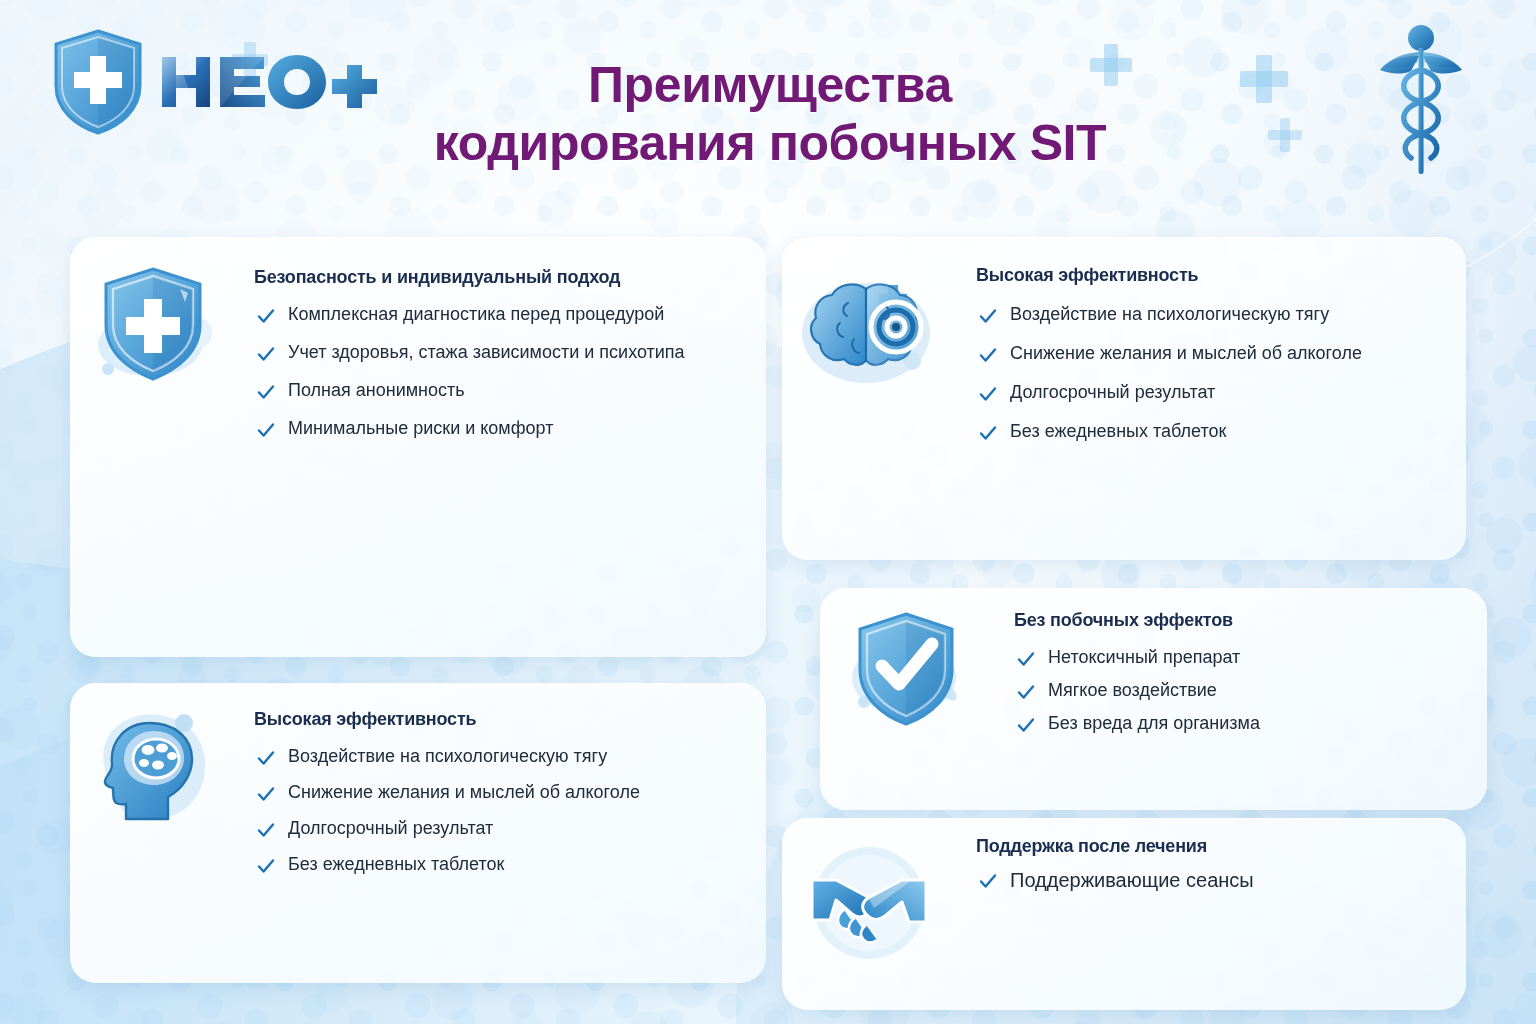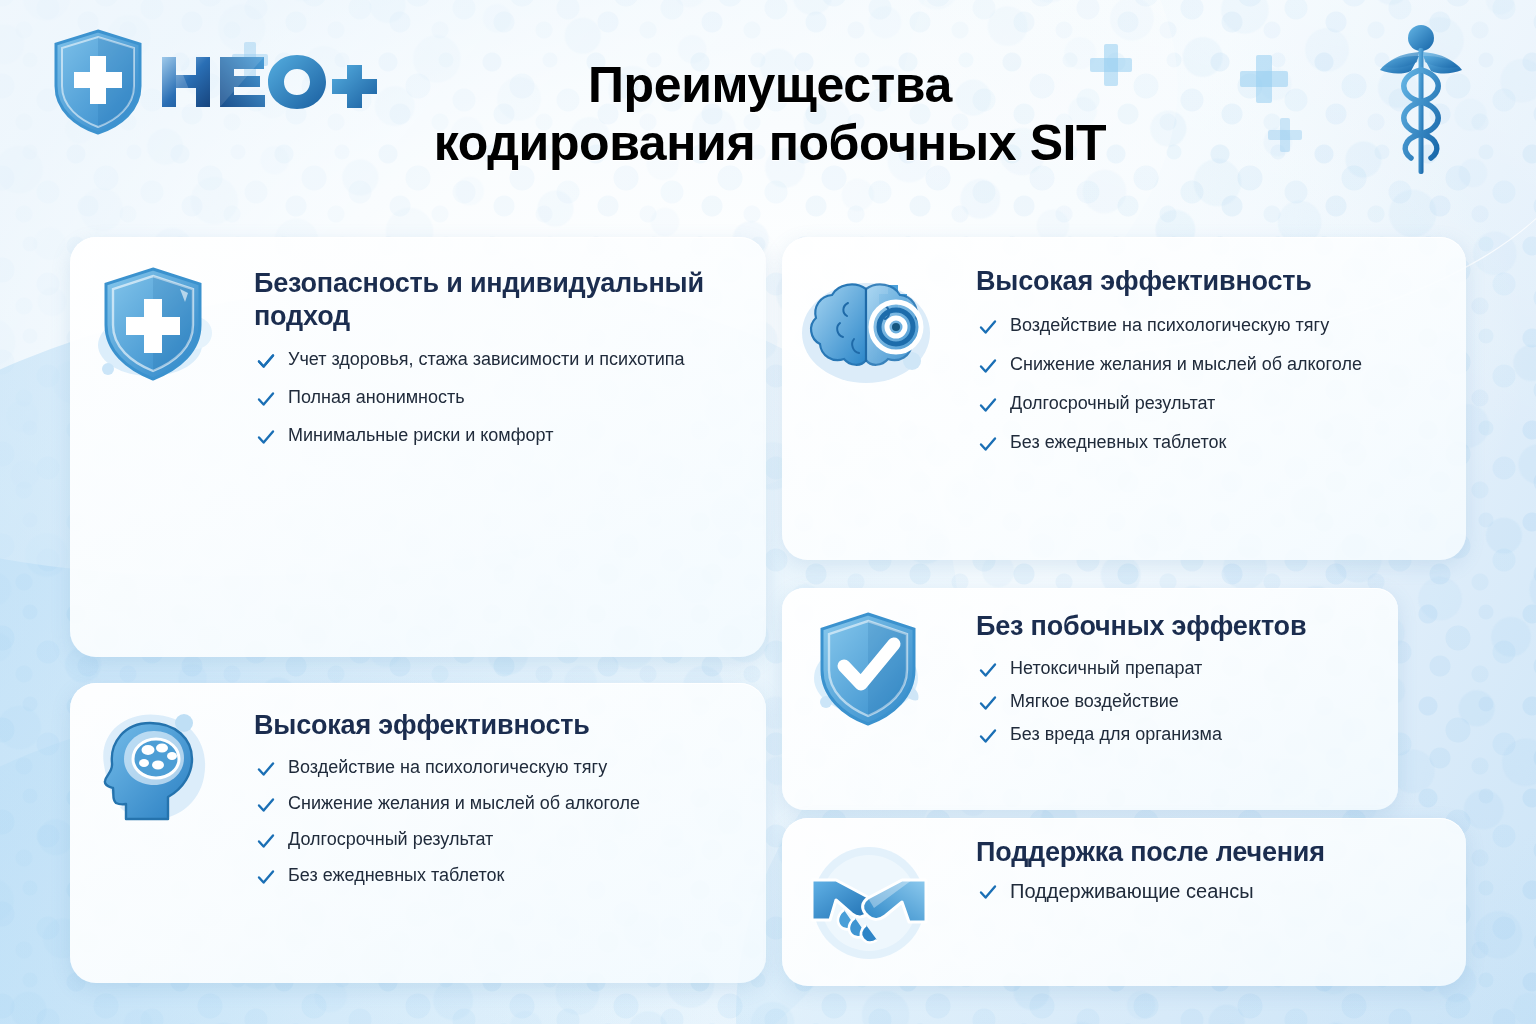--- a/index.html
+++ b/index.html
@@ -98,21 +98,21 @@
     position: absolute; left: 52px; top: 28px;
     display: flex; align-items: center; gap: 14px;
   }
   .logo-shield { width: 92px; height: 108px; display: block; }
   .logo-word { display: block; height: 66px; }
 
   .title {
     position: absolute; left: 330px; top: 56px; width: 880px;
     text-align: center;
     font-size: 50px; line-height: 1.16; font-weight: 700;
-    color: #000000;
+    color: #701a75;
     letter-spacing: -0.4px;
     text-shadow: 0 1px 0 rgba(255,255,255,.85);
   }
   .title .l2 { display: block; }
 
   .caduceus { position: absolute; right: 72px; top: 22px; width: 86px; height: 156px; }
 
   
   .card {
     position: absolute;
@@ -126,21 +126,21 @@
   .card-icon {
     position: absolute;
     left: 18px; top: 22px;
     width: 130px; height: 130px;
   }
   .card-icon svg { width: 100%; height: 100%; display: block; }
 
   .card-body { position: relative; }
 
   .card-title {
-    font-size: 27px; font-weight: 700; color: #1b2d4f;
+    font-size: 18px; font-weight: 700; color: #1b2d4f;
     line-height: 1.22; letter-spacing: -.2px;
     margin-bottom: 14px;
   }
 
   ul.bullets { list-style: none; }
   ul.bullets li {
     position: relative;
     padding-left: 34px;
     font-size: 18px;
     line-height: 1.28;
@@ -159,27 +159,27 @@
   #card-safety .card-body   { margin-left: 158px; }
   #card-safety .card-title  { margin-top: 4px; }
 
   #card-eff-left    { left: 70px;  top: 683px; width: 696px; height: 300px; }
   #card-eff-left .card-body  { margin-left: 158px; }
 
   #card-eff-right   { left: 782px; top: 237px; width: 684px; height: 323px; }
   #card-eff-right .card-body { margin-left: 168px; }
   #card-eff-right .card-icon { left: 14px; top: 26px; width: 146px; height: 130px; }
 
-  #card-noside      { left: 782px; top: 588px; width: 616px; height: 222px; border-radius: 22px; }
+  #card-noside      { left: 820px; top: 588px; width: 667px; height: 222px; }
   #card-noside .card-body    { margin-left: 168px; }
   #card-noside .card-icon    { left: 22px; top: 18px; width: 130px; height: 130px; }
   #card-noside .card-inner   { padding-top: 22px; }
   #card-noside ul.bullets li { margin-bottom: 10px; }
 
-  #card-support     { left: 782px; top: 818px; width: 684px; height: 168px; }
+  #card-support     { left: 782px; top: 818px; width: 684px; height: 192px; }
   #card-support .card-body   { margin-left: 168px; }
   #card-support .card-icon   { left: 24px; top: 22px; width: 126px; height: 126px; }
   #card-support .card-inner  { padding-top: 18px; }
   #card-support .card-title  { margin-bottom: 10px; }
   #card-support ul.bullets li { margin-bottom: 8px; font-size: 20px; }
 
   #card-eff-right .card-title { margin-top: 2px; margin-bottom: 16px; }
   #card-eff-right ul.bullets li { margin-bottom: 16px; }
   #card-eff-left  ul.bullets li { margin-bottom: 13px; }
   #card-safety    ul.bullets li { margin-bottom: 15px; }
@@ -297,20 +297,21 @@
       </div>
       <div class="card-body">
         <h2 class="card-title">Безопасность и индивидуальный подход</h2>
         <ul class="bullets">
           <li>
             <span class="chk">
                 <svg viewBox="0 0 20 20">
                   <path d="M3 10.5 L7.6 15.5 L17 4.5" fill="none" stroke="currentColor" stroke-width="2.4" stroke-linecap="round" stroke-linejoin="round"></path>
                 </svg>
               </span>
+            <span>Комплексная диагностика перед процедурой</span>
           </li>
           <li>
             <span class="chk">
                 <svg viewBox="0 0 20 20">
                   <path d="M3 10.5 L7.6 15.5 L17 4.5" fill="none" stroke="currentColor" stroke-width="2.4" stroke-linecap="round" stroke-linejoin="round"></path>
                 </svg>
               </span>
             <span>Учет здоровья, стажа зависимости и психотипа</span>
           </li>
           <li>

